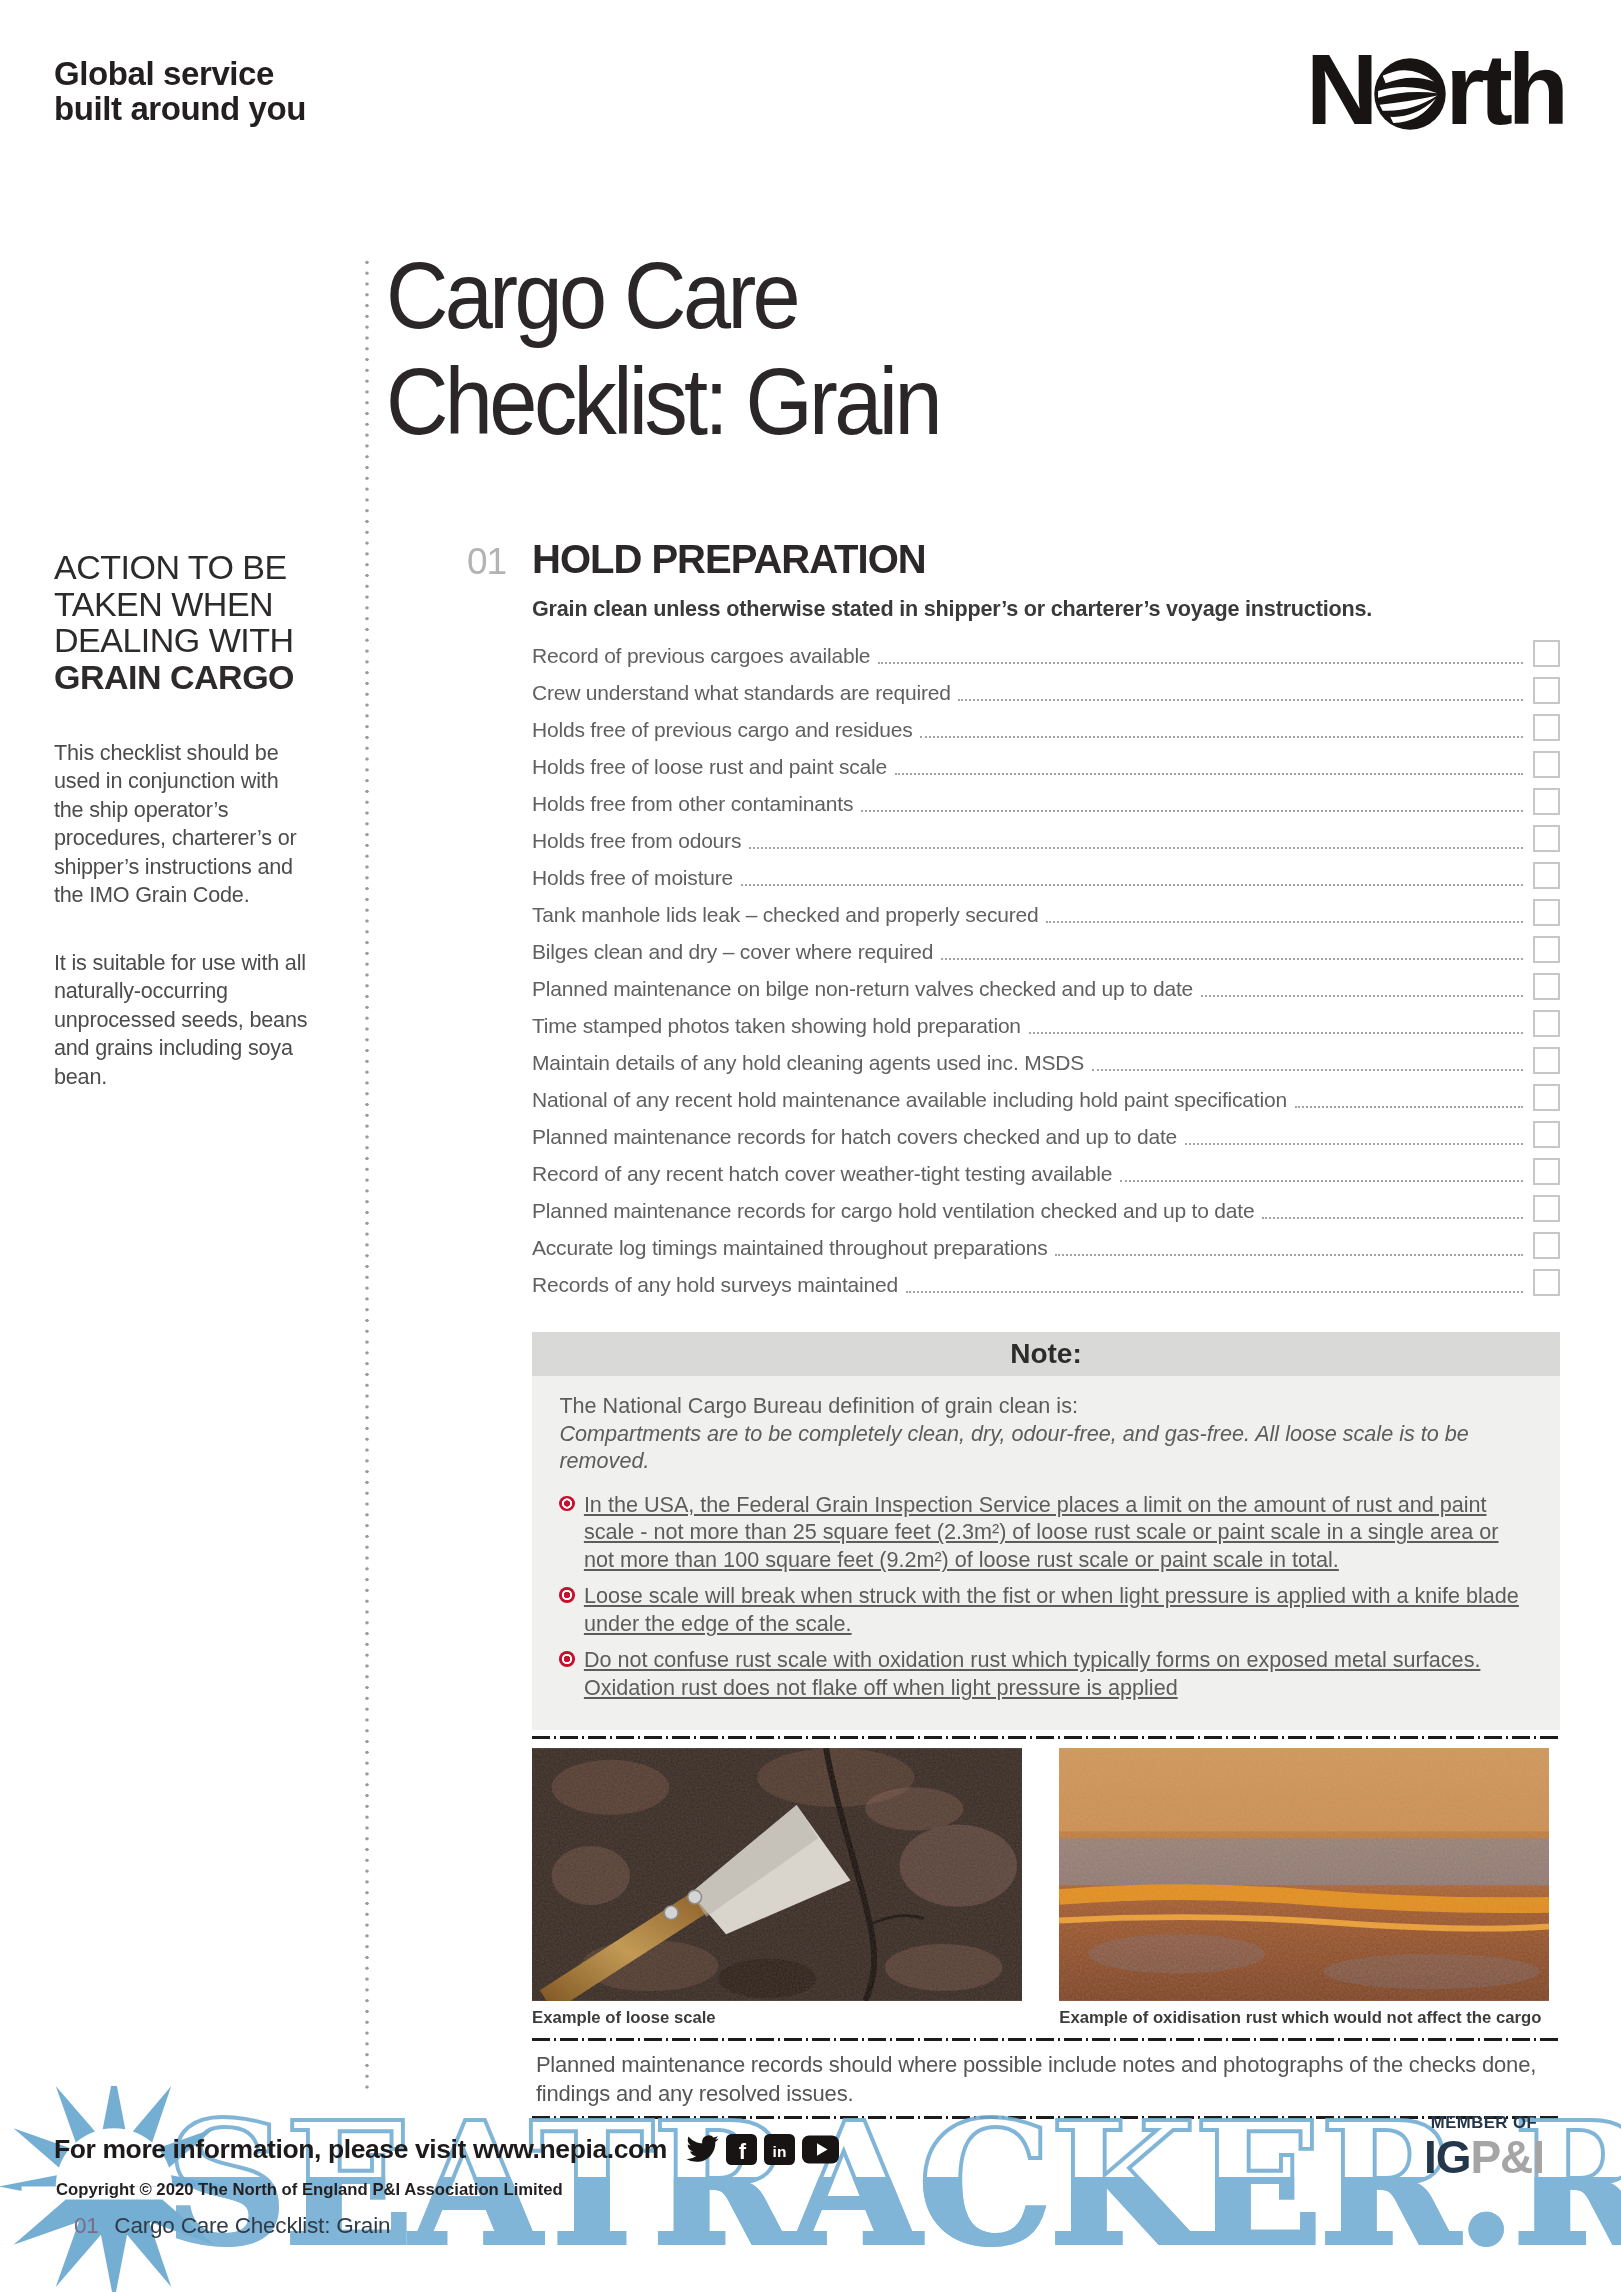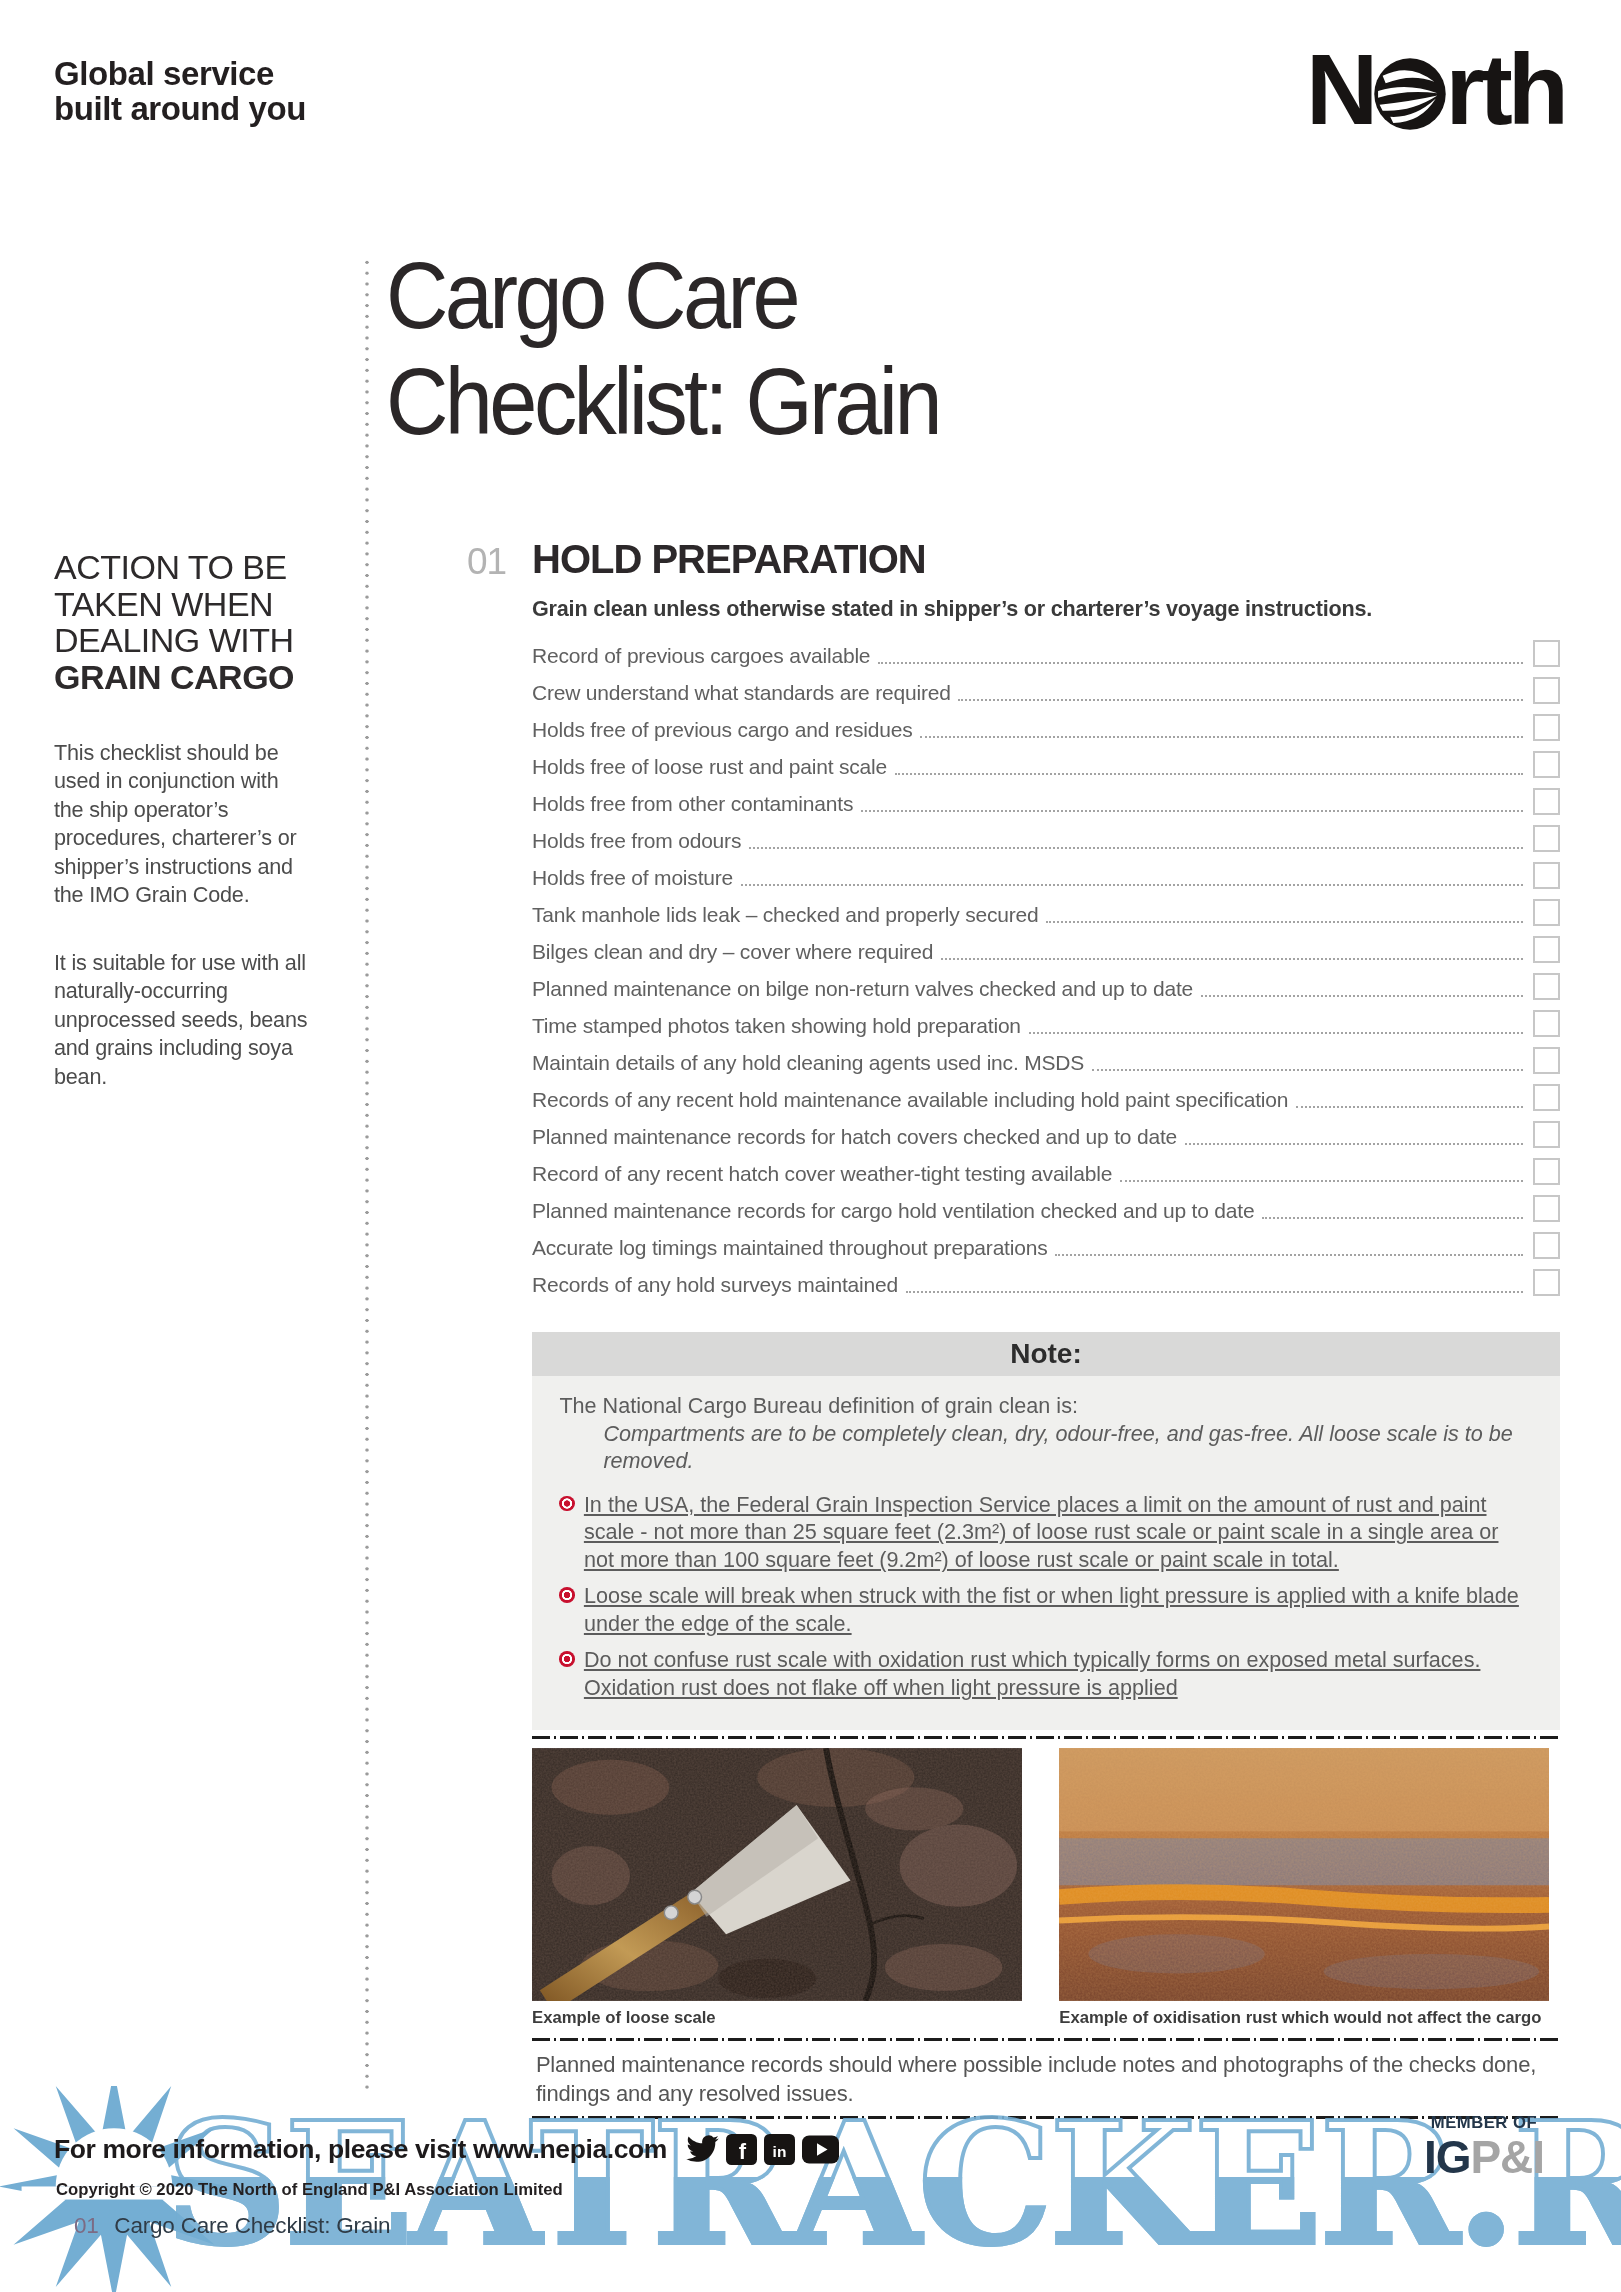--- a/index.html
+++ b/index.html
@@ -41,21 +41,21 @@
   .leader{flex:1;border-bottom:2px dotted #a3a3a3;margin:0 3.9px 4.9px 7.8px;height:1px;}
   .checkbox{width:23.5px;height:23.5px;border:2px solid #c7c7c7;background:#fff;
             flex:0 0 auto;margin:0 0 1px 5.9px;}
 
   
   .note-box{margin-top:35px;}
   .note-head{height:44px;background:#d9d9d8;display:flex;align-items:center;justify-content:center;
              font-size:28px;font-weight:bold;color:#2c2c2c;}
   .note-body{background:#f0f0ee;padding:15.7px 29px 19.6px 27.4px;font-size:21.6px;color:#5c5c5c;line-height:1.28;}
   .note-body p{margin:0;}
-  .note-body .italic{font-style:italic;margin-bottom:15.7px;margin-left:44px;}
+  .note-body .italic{font-style:italic;margin-bottom:15.7px;}
   .note-bullets{list-style:none;margin:0;padding:0;text-decoration:underline;}
   .note-bullets li{display:flex;margin-bottom:8.8px;}
   .bullet-dot{flex:0 0 15.7px;width:15.7px;height:15.7px;border-radius:50%;margin:4.9px 8.8px 0 0;
               background:radial-gradient(circle,#c8102e 0 2.9px,#ffffff 3.4px 4.9px,#c8102e 5.4px 7.8px);}
 
   .dash-divider{height:2.9px;margin-top:5.9px;
       background-image:repeating-linear-gradient(90deg,#1c1c1c 0 17.6px,transparent 17.6px 21.6px,#1c1c1c 21.6px 24.5px,transparent 24.5px 28px);}
 
   
   .photos{display:flex;gap:26.5px;margin-top:8.8px;}
@@ -187,21 +187,21 @@
           <span class="check-label">Time stamped photos taken showing hold preparation</span>
           <span class="leader"></span>
           <span class="checkbox"></span>
         </div>
         <div class="check-row">
           <span class="check-label">Maintain details of any hold cleaning agents used inc. MSDS</span>
           <span class="leader"></span>
           <span class="checkbox"></span>
         </div>
         <div class="check-row">
-          <span class="check-label">Records of any recent hold maintenance available including hold paint specification</span>
+          <span class="check-label">National of any recent hold maintenance available including hold paint specification</span>
           <span class="leader"></span>
           <span class="checkbox"></span>
         </div>
         <div class="check-row">
           <span class="check-label">Planned maintenance records for hatch covers checked and up to date</span>
           <span class="leader"></span>
           <span class="checkbox"></span>
         </div>
         <div class="check-row">
           <span class="check-label">Record of any recent hatch cover weather-tight testing available</span>

